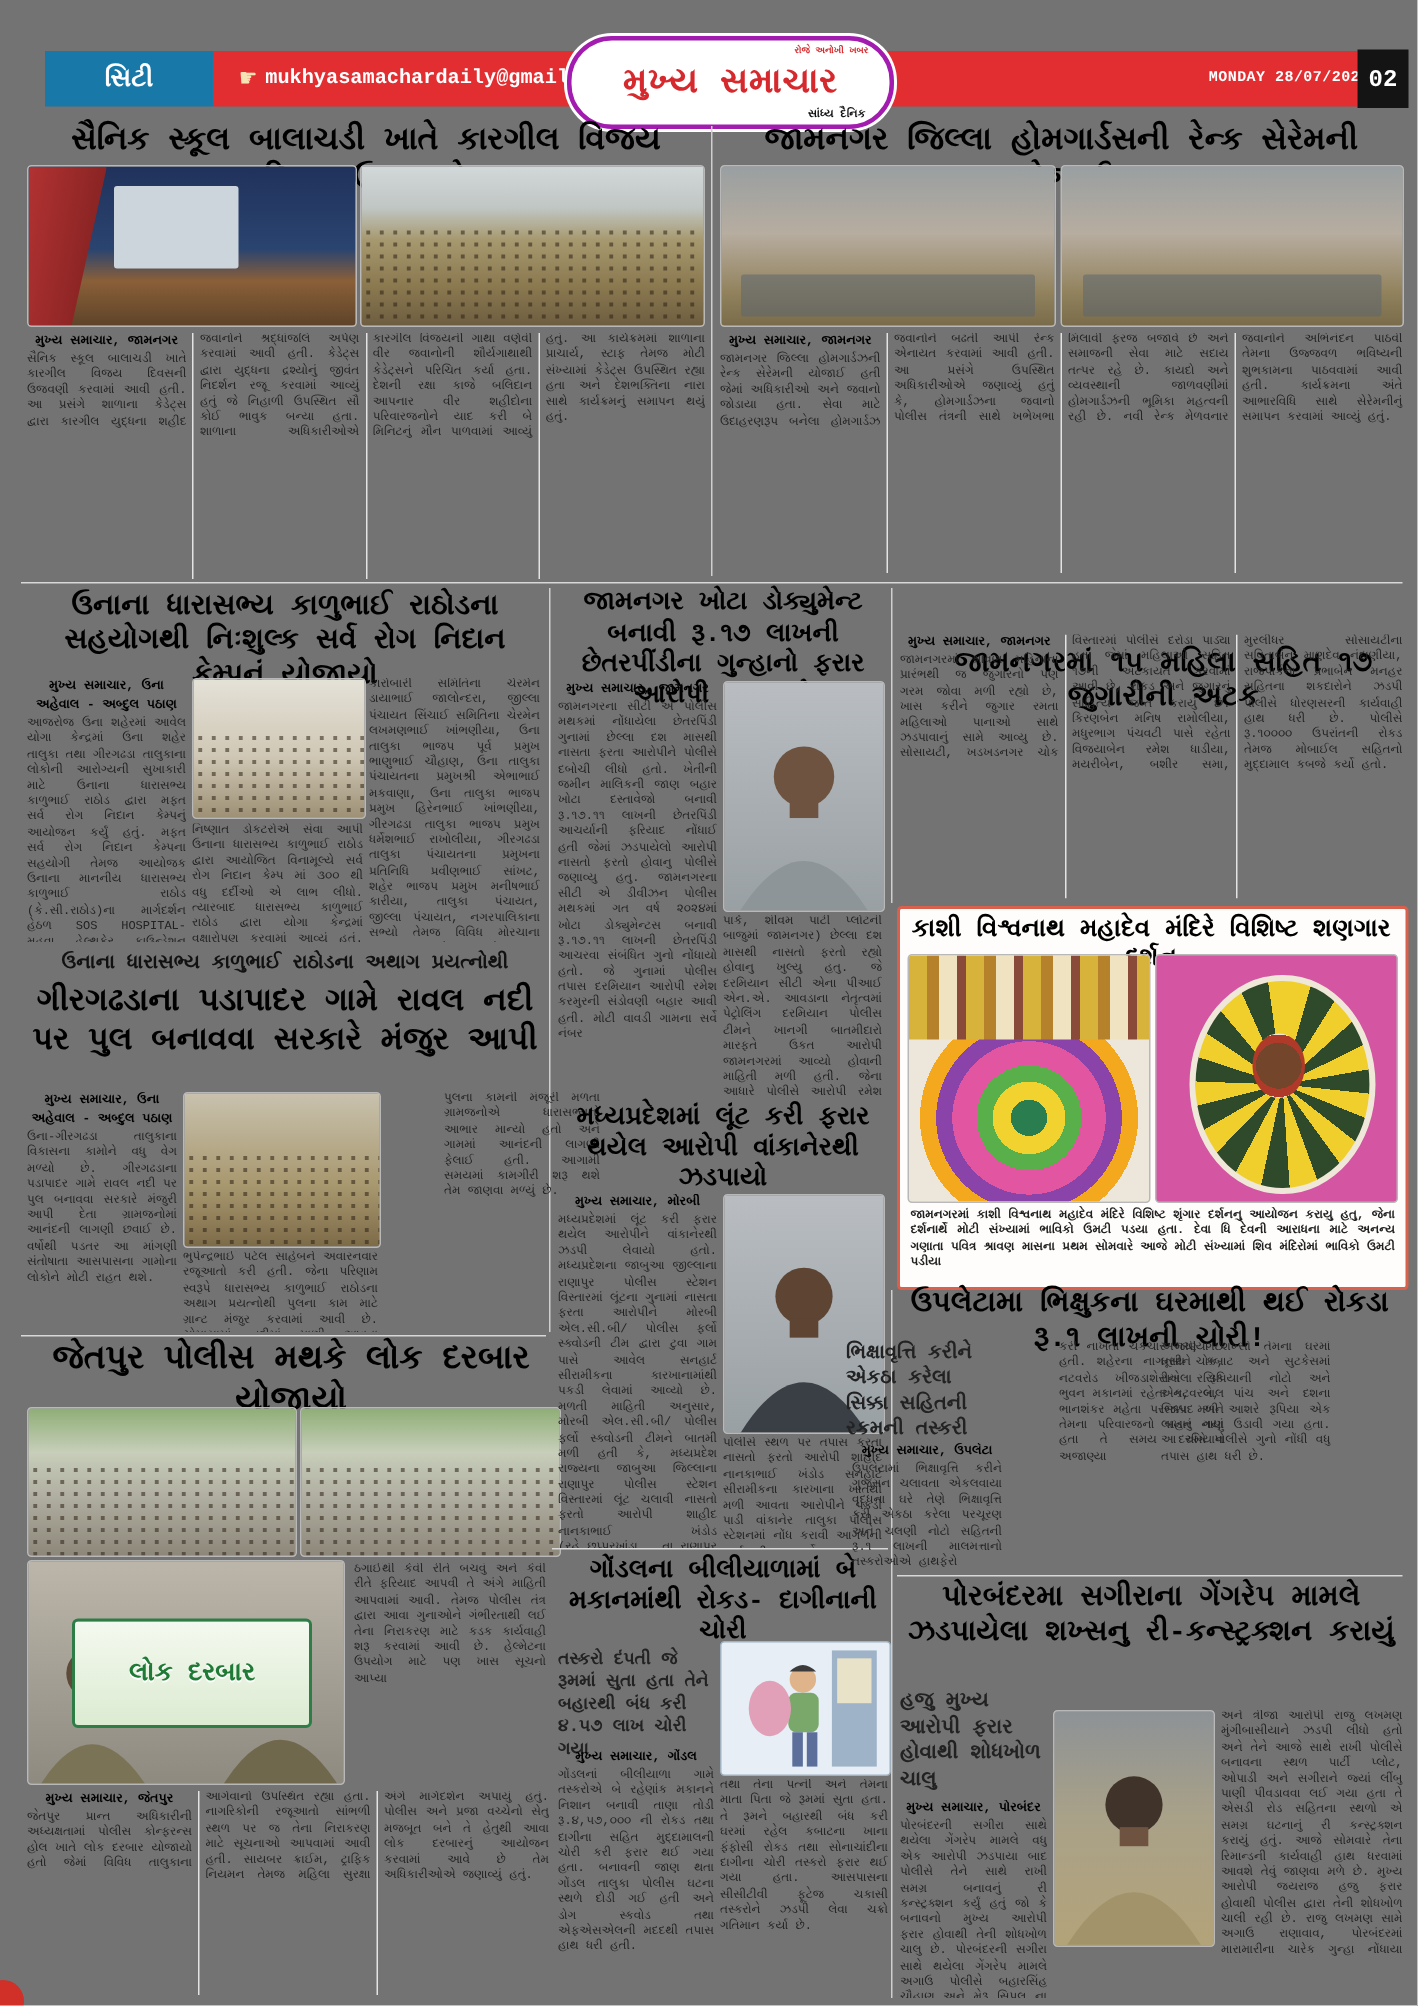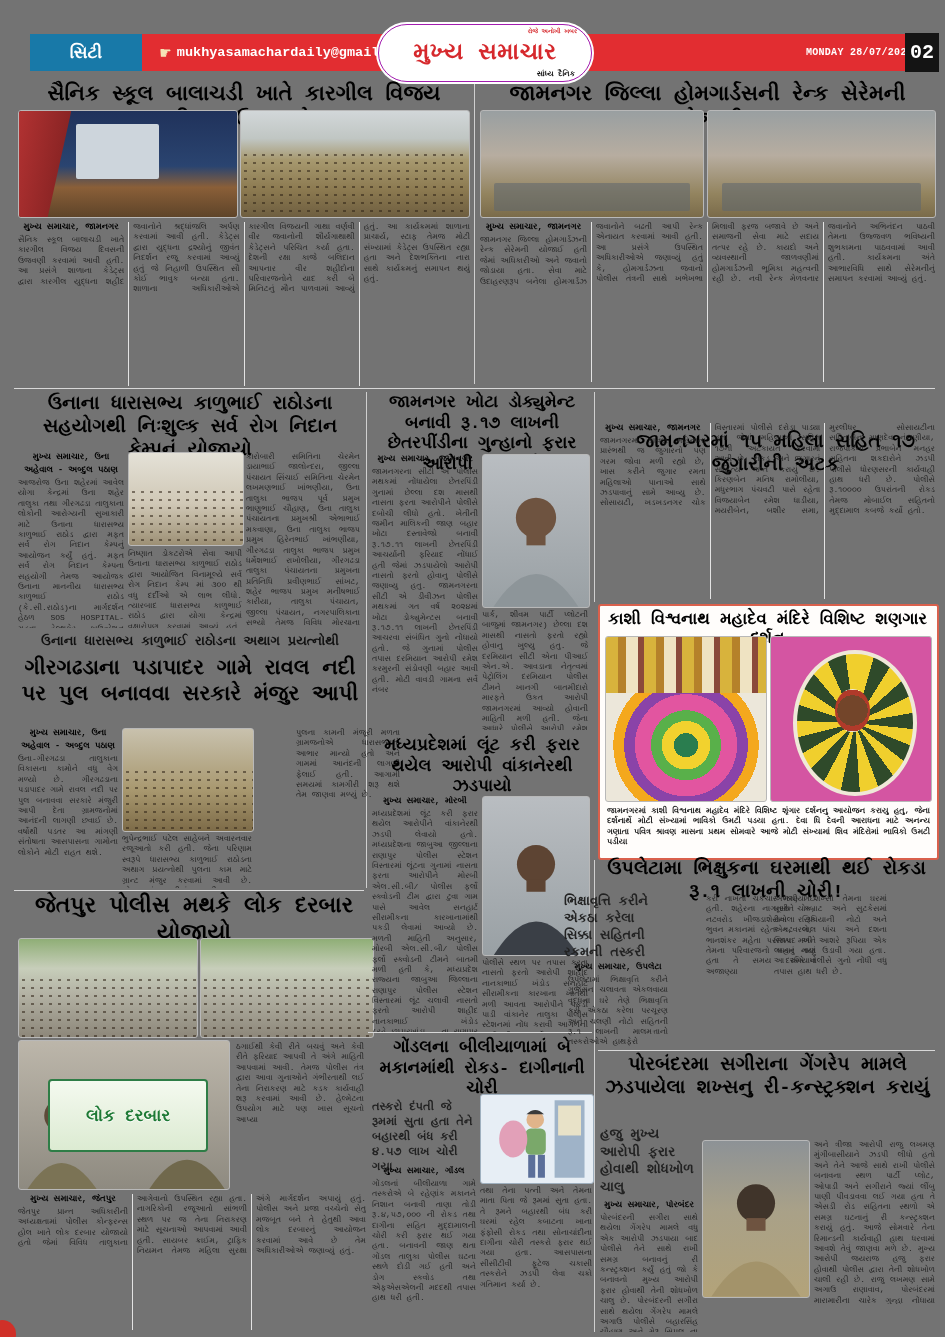--- a/index.html
+++ b/index.html
@@ -8,23 +8,23 @@
   
   .city-box{position:absolute;left:30px;top:34px;width:112px;height:37px;background:#1879a8;
             display:flex;align-items:center;justify-content:center;color:#fff;font-weight:bold;font-size:17px;}
   .red-bar{position:absolute;left:142px;top:34px;width:763px;height:37px;background:#e22d31;}
   .email-wrap{position:absolute;left:160px;top:34px;height:37px;display:flex;align-items:center;gap:6px;}
   .hand{color:#f6e3b5;font-size:18px;}
   .email{color:#fff;font-weight:bold;font-size:13.5px;}
   .date-txt{position:absolute;right:32px;top:34px;height:37px;display:flex;align-items:center;
             color:#fff;font-weight:bold;font-size:10px;letter-spacing:.3px;}
   .pagenum{position:absolute;left:905px;top:33px;width:34px;height:39px;background:#141414;color:#fff;
-           display:flex;align-items:center;justify-content:center;font-weight:bold;font-size:20px;}
+           display:flex;align-items:center;justify-content:center;font-weight:bold;font-size:16px;}
   .logo-oval{position:absolute;left:378px;top:24px;width:212px;height:56px;background:#fff;
-             border:1px solid #a21caf;border-radius:30px;box-shadow:0 0 0 2px #fff;
+             border:3px solid #a21caf;border-radius:30px;box-shadow:0 0 0 2px #fff;
              display:flex;align-items:center;justify-content:center;}
   .logo-txt{color:#d6292d;font-weight:800;font-size:23px;letter-spacing:.5px;}
   .tag-top{position:absolute;right:14px;top:3px;font-size:6px;color:#d6292d;font-weight:bold;}
   .tag-bottom{position:absolute;right:16px;bottom:2px;font-size:7.5px;color:#111;font-weight:800;}
   
   .headline{position:absolute;font-weight:800;color:#000;text-align:center;line-height:1.22;}
   .h-xl{font-size:21px;} .h-xxl{font-size:22px;} .h-lg{font-size:19px;} .h-md{font-size:17px;}
   .kicker{position:absolute;font-size:13px;font-weight:600;color:#111;text-align:center;}
   .subhead{position:absolute;font-size:13px;font-weight:700;color:#222;line-height:1.3;}
   .bodytxt{position:absolute;font-size:8px;line-height:1.3;text-align:justify;color:#222;overflow:hidden;}

